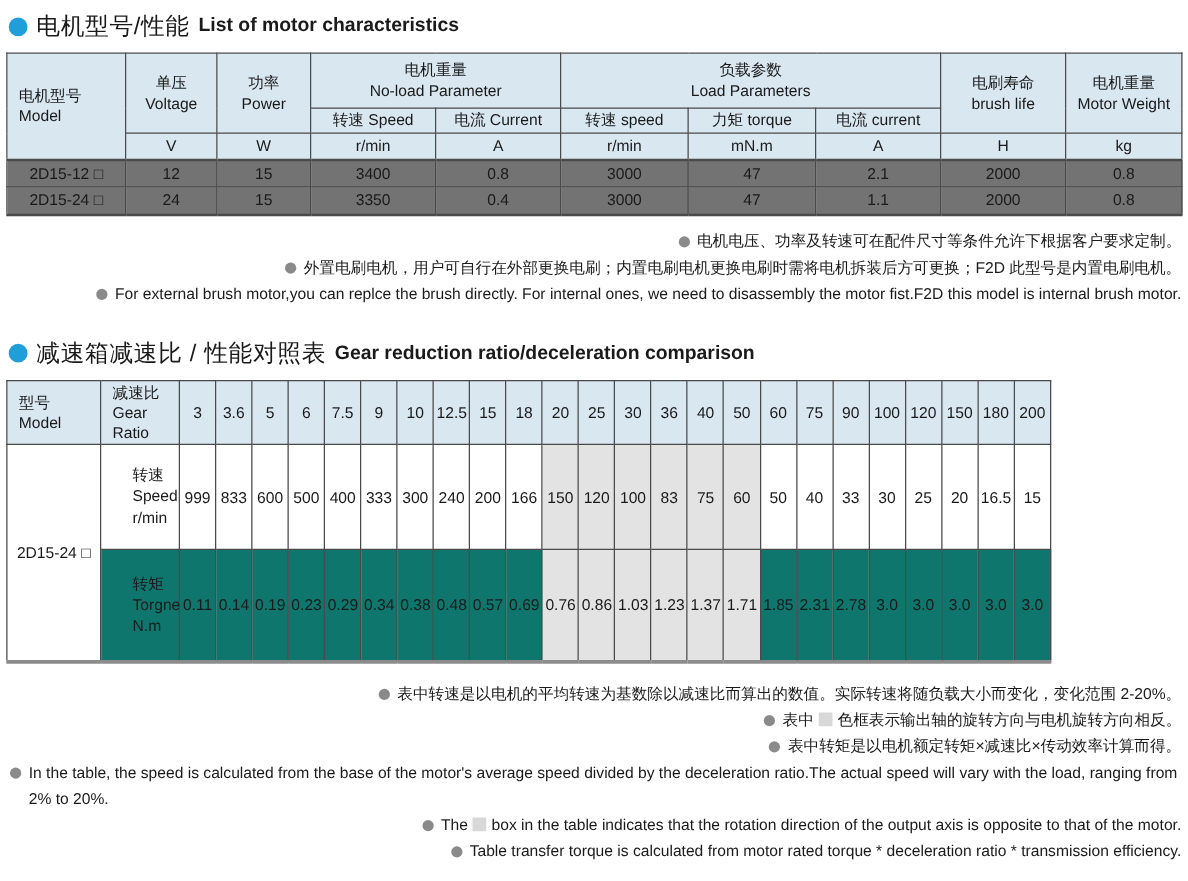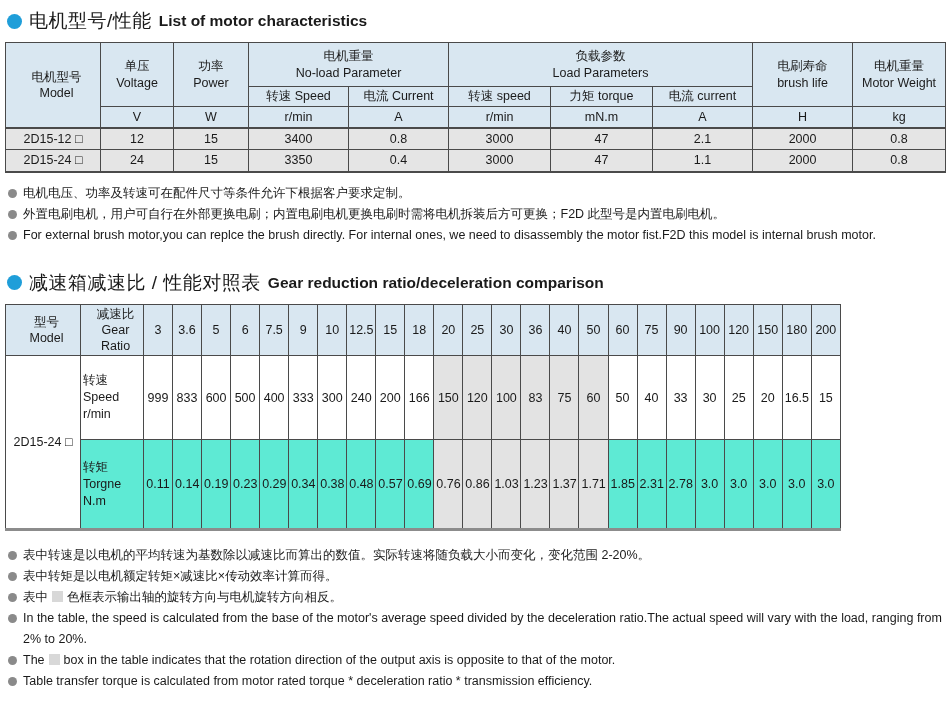--- a/index.html
+++ b/index.html
@@ -16,41 +16,41 @@
   .sec-title { display: flex; align-items: center; gap: 7px; margin: 2px 0 8px 2px; }
   .bullet-blue { width: 15px; height: 15px; border-radius: 50%; background: #1f9ed9; flex: 0 0 auto; }
   .t-zh { font-size: 19px; font-weight: normal; letter-spacing: 0.5px; }
   .t-en { font-size: 15.5px; font-weight: bold; }
 
   
   table { border-collapse: collapse; width: 836px; table-layout: fixed; }
   th, td { border: 1px solid #4a4a4a; font-size: 12.5px; font-weight: normal; text-align: center; padding: 1px 2px; }
   th { background: #d9e7f1; }
   .hcell-2l div { line-height: 1.3; }
-  .left-cell { text-align: center; padding-left: 9px; }
+  .left-cell { text-align: left; padding-left: 9px; }
 
   
   .t1 .hr1 th { height: 44px; }
   .t1 .hr2 th { height: 20px; }
   .t1 .units th { height: 21px; border-bottom: 2px solid #4a4a4a; }
   .t1 .mh { border-bottom: 2px solid #4a4a4a; }
-  .t1 .data td { height: 22px; background: #e5e5e5; }
+  .t1 .data td { height: 22px; background: #737373; }
   .t1 .data:last-child td { border-bottom: 2px solid #4a4a4a; }
 
   
   .t2 .hr th { height: 46px; }
   .t2 .speed td { height: 84px; background: #fff; }
-  .t2 .torque td { height: 90px; background: #5eead4; }
+  .t2 .torque td { height: 90px; background: #0f766e; }
   .t2 td.shade { background: #e3e3e3; }
   .t2 .torque td, .t2 .model-cell { border-bottom: 3px solid #8c8c8c; }
-  .t2 .rowlabel { text-align: left; padding-left: 2px; line-height: 1.35; }
+  .t2 .rowlabel { text-align: left; padding-left: 25px; line-height: 1.35; }
 
   
   ul.notes { list-style: none; margin: 10px 0 0 0; padding: 0 0 0 3px; }
-  ul.notes li { display: flex; align-items: flex-start; font-size: 12.5px; line-height: 21px; }
+  ul.notes li { display: flex; align-items: flex-start; font-size: 12.5px; line-height: 21px; justify-content: flex-end; }
   .nb { flex: 0 0 auto; width: 9px; height: 9px; border-radius: 50%; background: #8a8a8a; margin: 6px 6px 0 0; }
   .notes-2 { margin-top: 14px !important; }
   .notes-2 li { line-height: 20.5px; }
   .inline-box { display: inline-block; width: 11px; height: 11px; background: #d8d8d8; margin: 0 4px; vertical-align: -1px; }
   .note-text { white-space: normal; }
 
   .gap { height: 22px; }
 </style>
 </head>
 <body>
@@ -279,28 +279,28 @@
 </tbody>
   </table>
 
 <ul class="notes notes-2">
   <li>
       <span class="nb"></span>
       <span class="note-text">表中转速是以电机的平均转速为基数除以减速比而算出的数值。实际转速将随负载大小而变化，变化范围 2-20%。</span>
     </li>
   <li>
       <span class="nb"></span>
+      <span class="note-text"><span>表中</span><span class="inline-box"></span><span>色框表示输出轴的旋转方向与电机旋转方向相反。</span></span>
+    </li>
+  <li>
+      <span class="nb"></span>
       <span class="note-text">表中转矩是以电机额定转矩×减速比×传动效率计算而得。</span>
     </li>
   <li>
       <span class="nb"></span>
-      <span class="note-text"><span>表中</span><span class="inline-box"></span><span>色框表示输出轴的旋转方向与电机旋转方向相反。</span></span>
-    </li>
-  <li>
-      <span class="nb"></span>
       <span class="note-text">In the table, the speed is calculated from the base of the motor's average speed divided by the deceleration ratio.The actual speed will vary with the load, ranging from 2% to 20%.</span>
     </li>
   <li>
       <span class="nb"></span>
       <span class="note-text"><span>The</span><span class="inline-box"></span><span>box in the table indicates that the rotation direction of the output axis is opposite to that of the motor.</span></span>
     </li>
   <li>
       <span class="nb"></span>
       <span class="note-text">Table transfer torque is calculated from motor rated torque * deceleration ratio * transmission efficiency.</span>
     </li>

